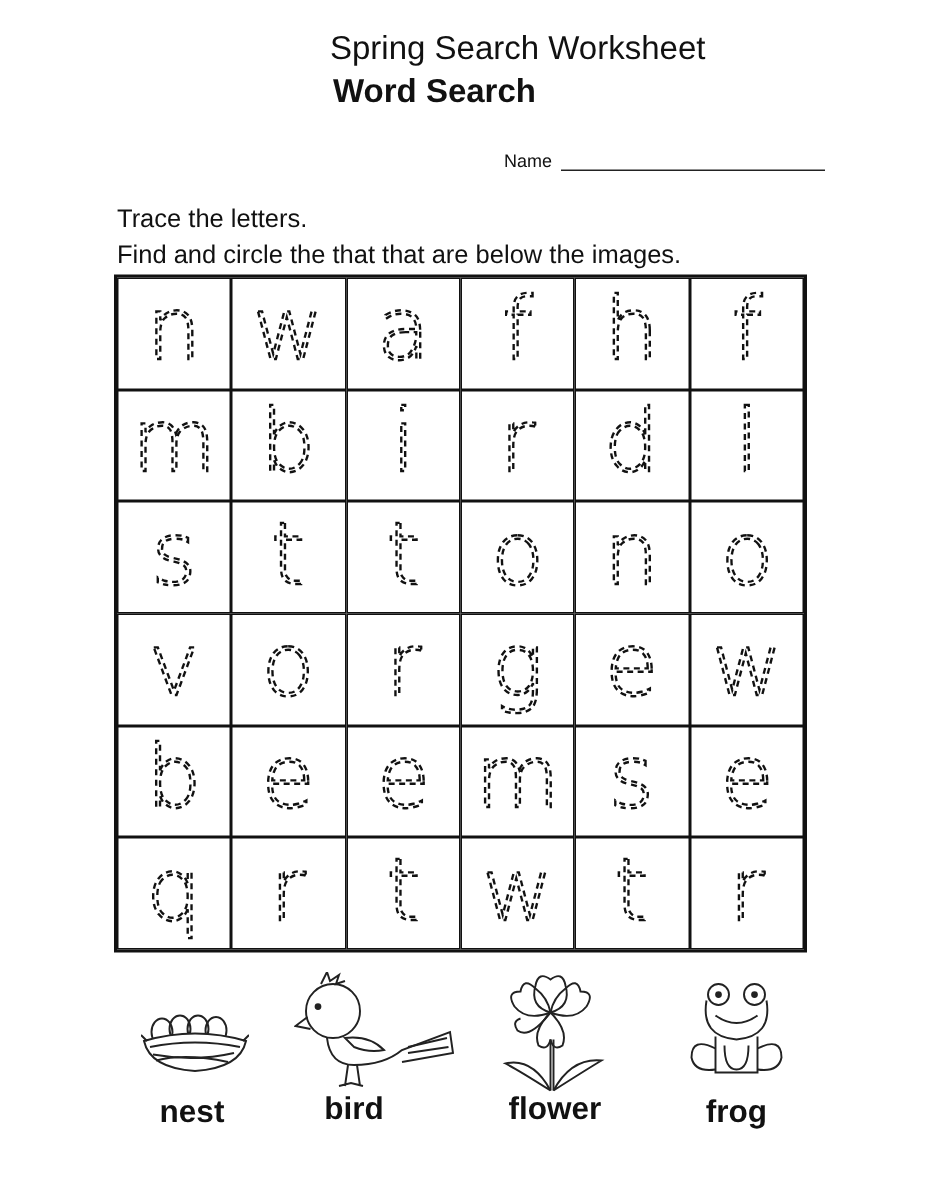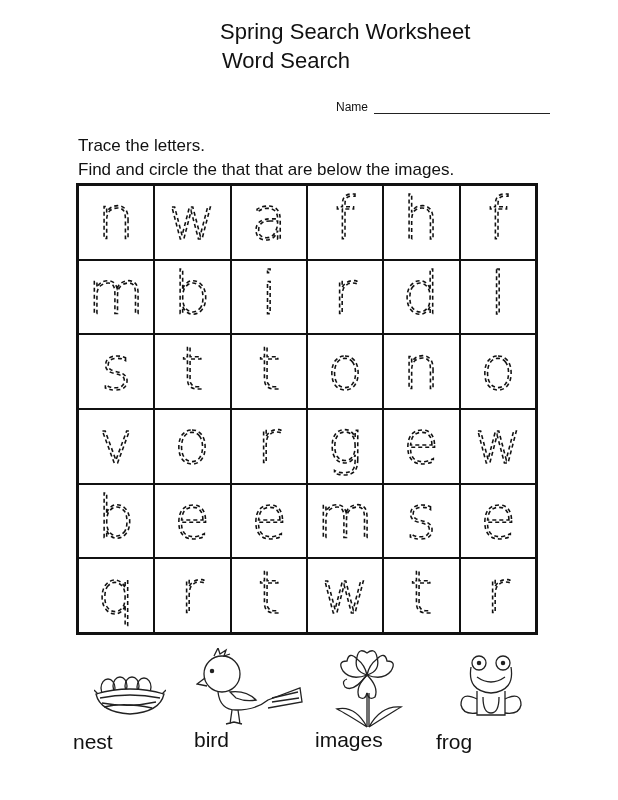--- a/index.html
+++ b/index.html
@@ -1,30 +1,30 @@
 <!DOCTYPE html>
 <html><head>
 <meta charset="utf-8">
 <style>
   html, body { margin:0; padding:0; background:#fff; }
   body { width:618px; height:800px; position:relative; overflow:hidden; font-family:"Liberation Sans", sans-serif; color:#111; }
   .title { position:absolute; left:220px; top:18px; font-size:22px; line-height:27px; }
-  .subtitle { position:absolute; left:222px; top:47px; font-size:22px; line-height:27px; }
+  .subtitle { position:absolute; left:222px; top:47px; font-size:22px; line-height:27px;font-weight:bold; }
   .name-row { position:absolute; left:336px; top:95px; font-size:12px; display:flex; align-items:flex-end; }
   .name-line { display:inline-block; width:176px; border-bottom:1.5px solid #222; margin-left:6px; height:18px; }
   .instr { position:absolute; left:78px; font-size:17px; line-height:20px; }
   .instr1 { top:136px; }
   .instr2 { top:160px; }
   .grid { position:absolute; left:76px; top:183px; width:462px; height:452px; border:2px solid #111; box-sizing:border-box;
           display:grid; grid-template-columns:repeat(6,1fr); grid-template-rows:repeat(6,1fr); }
   .cell { border:1px solid #111; display:flex; align-items:center; justify-content:center; }
   .cell svg { width:60px; height:66px; overflow:visible; }
   .trace { font-family:"DejaVu Sans", sans-serif; font-size:58px; font-weight:100; fill:none; stroke:#111; stroke-width:1.6; stroke-dasharray:4 3; }
   .pic { position:absolute; }
-  .pic-label { position:absolute; font-size:21px; text-align:left; width:110px; }
+  .pic-label { position:absolute; font-size:21px; text-align:center; width:110px;font-weight:bold; }
   svg.img { fill:none; stroke:#222; stroke-width:1.3; }
 </style>
 </head>
 <body>
 
 <div class="title">Spring Search Worksheet</div>
 <div class="subtitle">Word Search</div>
 
 <div class="name-row">
   <span>Name</span>
@@ -234,34 +234,34 @@
     <path d="M18 8 L22 0 L24 6 L30 2 L28 8 L34 6"></path>
     <circle cx="26" cy="26" r="18"></circle>
     <circle cx="16" cy="23" r="1.6" fill="#222"></circle>
     <path d="M9 30 L1 36 L11 38"></path>
     <path d="M22 44 Q24 62 40 62 Q60 62 72 52 L104 40 L106 54 L72 60"></path>
     <path d="M34 44 Q50 42 60 52 Q50 54 40 50Z"></path>
     <path d="M76 50 L102 44 M76 54 L103 50"></path>
     <path d="M36 62 L34 76 M42 62 L44 76 M30 76 L38 74 L46 76"></path>
   </svg>
 </div>
-<div class="pic-label" style="left:194px;top:728px;">bird</div>
+<div class="pic-label" style="left:181px;top:728px;">bird</div>
 
 <div class="pic" style="left:335px;top:643px;">
   <svg class="img" width="70" height="85" viewBox="0 0 70 85">
     <path d="M32 32 Q18 28 22 14 Q24 4 32 10 Q40 4 42 14 Q46 28 32 32Z"></path>
     <path d="M32 32 Q16 38 8 28 Q2 18 12 18 Q14 8 22 16 Q30 22 32 32Z"></path>
     <path d="M32 32 Q48 38 56 28 Q62 18 52 18 Q50 8 42 16 Q34 22 32 32Z"></path>
     <path d="M32 32 Q20 44 24 54 Q30 58 32 50 Q34 58 40 54 Q44 44 32 32Z"></path>
     <path d="M32 32 Q18 50 10 44 Q6 38 12 36"></path>
     <path d="M32 50 L32 84 M34 50 L34 84"></path>
     <path d="M32 84 Q10 70 2 66 Q20 62 32 84Z M34 84 Q56 70 66 64 Q46 62 34 84Z"></path>
   </svg>
 </div>
-<div class="pic-label" style="left:315px;top:728px;">images</div>
+<div class="pic-label" style="left:315px;top:728px;">flower</div>
 
 <div class="pic" style="left:459px;top:653px;">
   <svg class="img" width="66" height="70" viewBox="0 0 66 70">
     <circle cx="20" cy="10" r="7"></circle>
       <circle cx="44" cy="10" r="7"></circle>
     <circle cx="20" cy="10" r="1.6" fill="#222"></circle>
       <circle cx="44" cy="10" r="1.6" fill="#222"></circle>
     <path d="M12 14 Q8 38 32 40 Q56 38 52 14"></path>
     <path d="M18 24 Q32 34 46 24"></path>
     <path d="M18 38 L18 62 L46 62 L46 38"></path>

